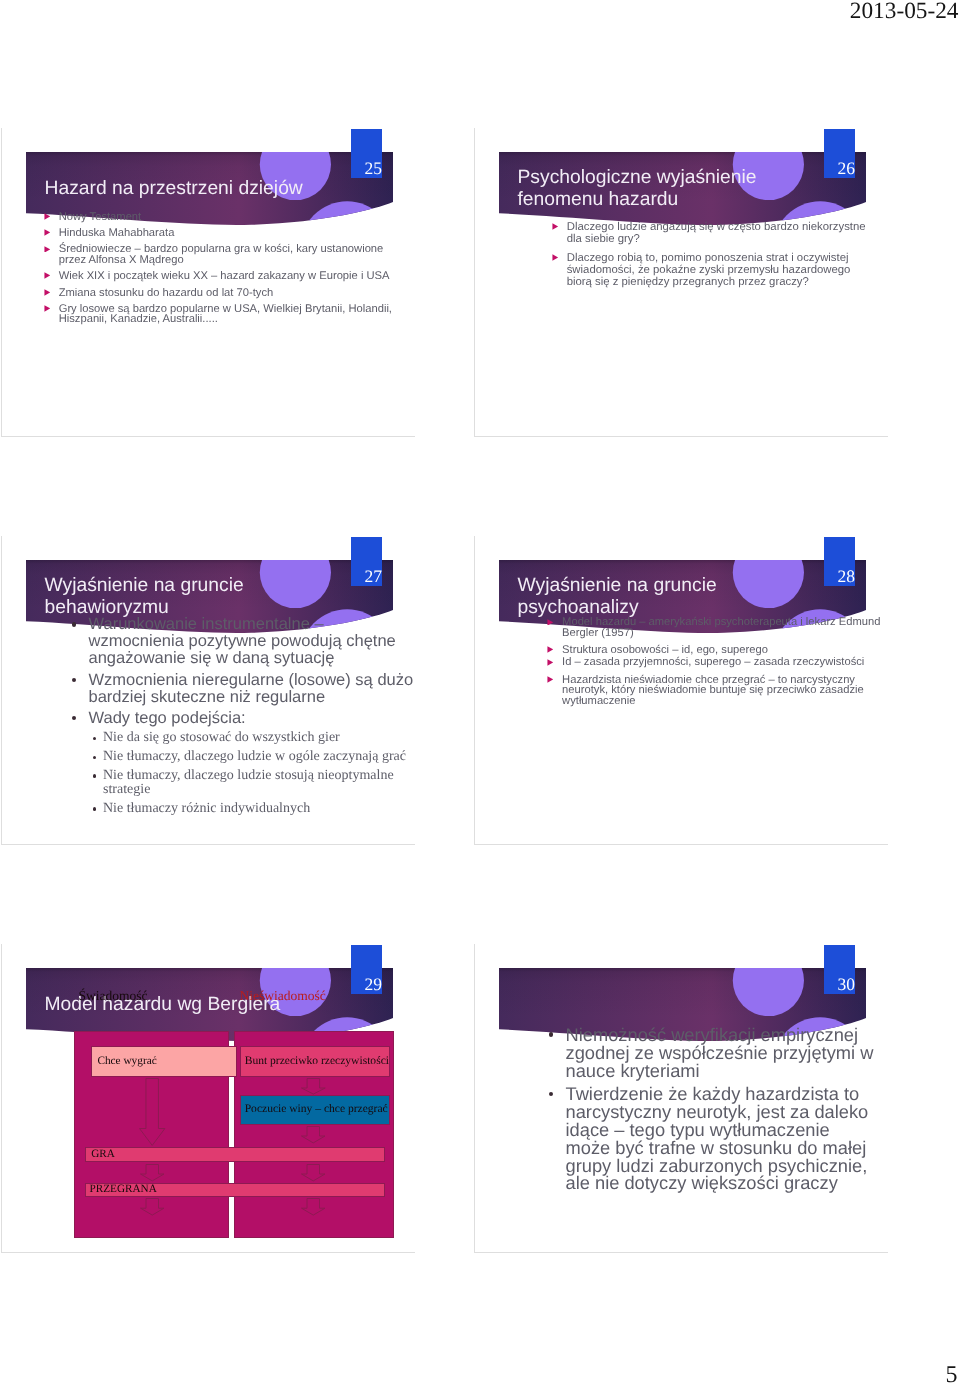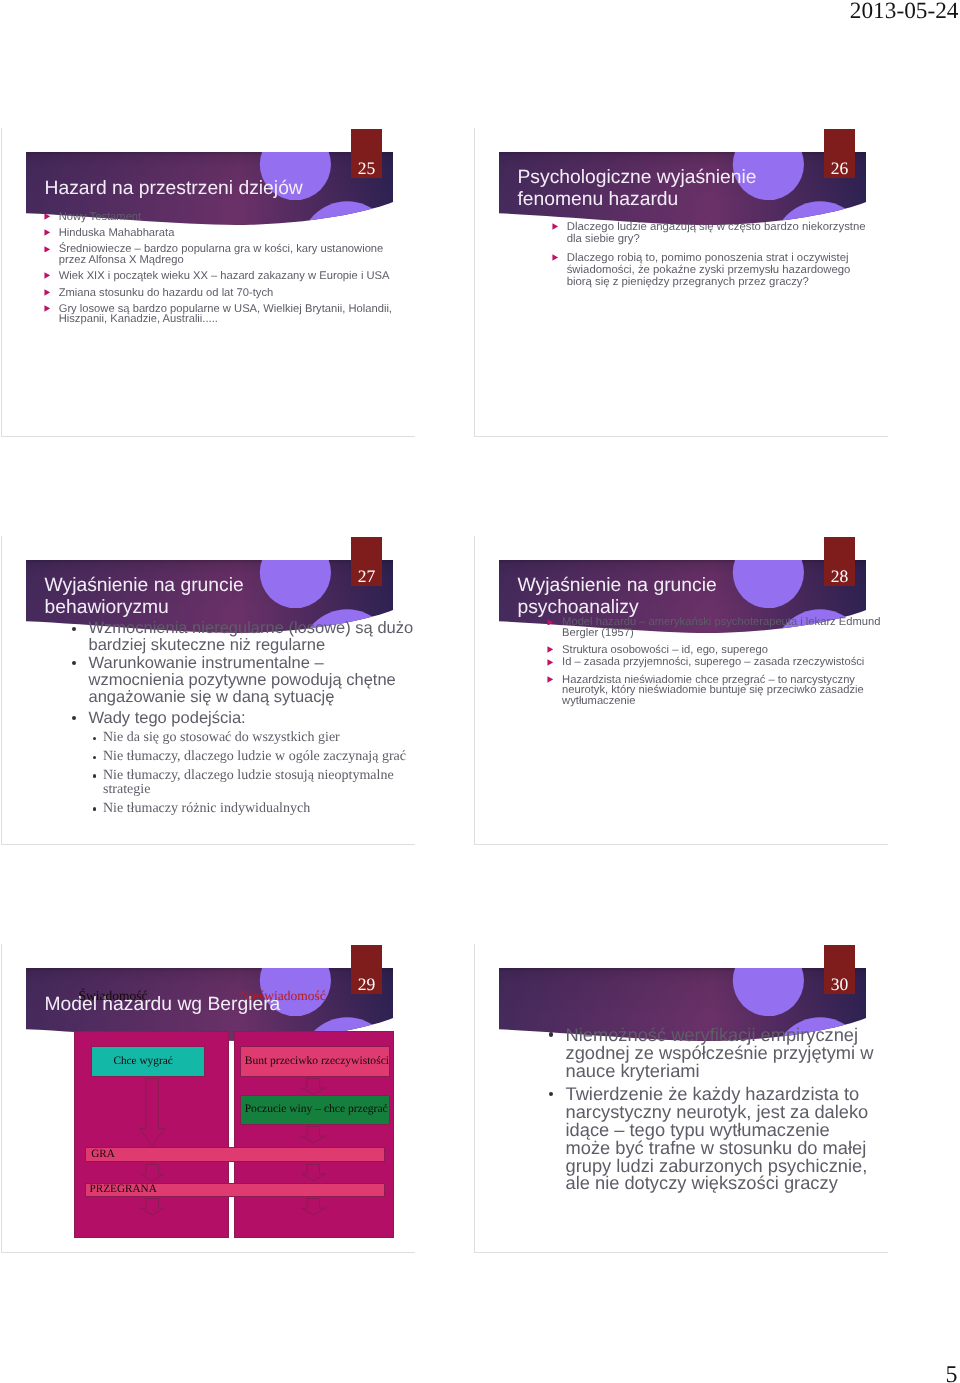--- a/index.html
+++ b/index.html
@@ -13,22 +13,22 @@
             font-size:23.3px;line-height:1;color:#151515;}
   .page-num{position:absolute;right:2.5px;top:1363px;font-family:"Liberation Serif",serif;
             font-size:24px;line-height:1;color:#151515;}
 
   .slide{position:absolute;box-sizing:border-box;background:#fff;
          border-left:1px solid #dedede;border-bottom:1px solid #dedede;}
   .slide-inner{position:absolute;left:0;top:0;width:100%;height:100%;overflow:hidden;}
 
   .bannersvg{position:absolute;}
 
-  .numbox{position:absolute;background:#7f1d1d;color:#ffffff;
-          font-family:"Liberation Serif",serif;text-align:center;}
+  .numbox{position:absolute;background:#1d4ed8;color:#ffffff;
+          font-family:"Liberation Serif",serif;text-align:right;}
 
   .title{position:absolute;display:flex;align-items:center;font-weight:400;}
   .title span{display:block;white-space:pre-line;}
 
   .bullets{position:absolute;}
   .bl{position:relative;margin:0;}
   .bu{position:absolute;display:block;}
   .sub{position:relative;margin:0;font-family:Liberation Serif, serif;}
   .dg-box{position:absolute;box-sizing:border-box;display:flex;align-items:center;
           font-family:"Liberation Serif",serif;white-space:nowrap;overflow:hidden;}
@@ -191,24 +191,24 @@
     </g>
   </svg>
           <div class="numbox" style="left:349px;top:1px;width:31px;height:49px;
                font-size:17.5px;line-height:78.19999999999999px">27</div>
           <div class="title" style="left:42.5px;top:30px;width:320px;height:62px;
                font-size:19.3px;line-height:22.2px;color:#f2edf6">
         <span>Wyjaśnienie na gruncie
 behawioryzmu</span>
           </div>
           <div class="bullets" style="left:66.5px;top:80.3px;width:350px;font-size:16.5px;color:#5d5d68;line-height:17.1px">
+            <div class="bl" style="padding-left:20px;margin-top:0px;font-size:16.5px;line-height:17.1px"><span class="bu" style="left:3.5px;top:6.2px;width:4.2px;height:4.2px;border-radius:50%;background:#3a2b34"></span>
+          <span>Warunkowanie instrumentalne – wzmocnienia pozytywne powodują chętne angażowanie się w daną sytuację</span></div>
             <div class="bl" style="padding-left:20px;margin-top:4.1px;font-size:16.5px;line-height:17.1px"><span class="bu" style="left:3.5px;top:6.2px;width:4.2px;height:4.2px;border-radius:50%;background:#3a2b34"></span>
           <span>Wzmocnienia nieregularne (losowe) są dużo bardziej skuteczne niż regularne</span></div>
-            <div class="bl" style="padding-left:20px;margin-top:0px;font-size:16.5px;line-height:17.1px"><span class="bu" style="left:3.5px;top:6.2px;width:4.2px;height:4.2px;border-radius:50%;background:#3a2b34"></span>
-          <span>Warunkowanie instrumentalne – wzmocnienia pozytywne powodują chętne angażowanie się w daną sytuację</span></div>
             <div class="bl" style="padding-left:20px;margin-top:4.1px;font-size:16.5px;line-height:17.1px"><span class="bu" style="left:3.5px;top:6.2px;width:4.2px;height:4.2px;border-radius:50%;background:#3a2b34"></span>
           <span>Wady tego podejścia:</span></div>
             <div style="position:relative;margin-left:21.5px;width:322px;font-size:14px;line-height:14.3px">
               <div class="sub" style="padding-left:13px;margin-top:4.4px">
         <span class="bu" style="left:2.5px;top:5.6px;width:3.4px;height:3.4px;border-radius:50%;background:#3a2b34"></span>
         <span>Nie da się go stosować do wszystkich gier</span></div>
               <div class="sub" style="padding-left:13px;margin-top:4.4px">
         <span class="bu" style="left:2.5px;top:5.6px;width:3.4px;height:3.4px;border-radius:50%;background:#3a2b34"></span>
         <span>Nie tłumaczy, dlaczego ludzie w ogóle zaczynają grać</span></div>
               <div class="sub" style="padding-left:13px;margin-top:4.4px">
@@ -334,29 +334,29 @@
           </svg>
           <svg style="position:absolute;left:299.2px;top:219.7px;overflow:visible" width="24.5" height="17.4">
       <path d="M6,0.5 L18.5,0.5 L18.5,9.999999999999998 L24,9.999999999999998 L12.25,16.9 L0.5,9.999999999999998 L6,9.999999999999998 Z" fill="none" stroke="#8e1a52" stroke-width="1"></path>
           </svg>
           <svg style="position:absolute;left:137.8px;top:253.8px;overflow:visible" width="24.5" height="17.6">
       <path d="M6,0.5 L18.5,0.5 L18.5,10.200000000000001 L24,10.200000000000001 L12.25,17.1 L0.5,10.200000000000001 L6,10.200000000000001 Z" fill="none" stroke="#8e1a52" stroke-width="1"></path>
           </svg>
           <svg style="position:absolute;left:299.2px;top:253.8px;overflow:visible" width="24.5" height="17.6">
       <path d="M6,0.5 L18.5,0.5 L18.5,10.200000000000001 L24,10.200000000000001 L12.25,17.1 L0.5,10.200000000000001 L6,10.200000000000001 Z" fill="none" stroke="#8e1a52" stroke-width="1"></path>
           </svg>
-          <div class="dg-box" style="left:89.4px;top:102.2px;width:114px;height:31.3px;background:#14b8a6;border:1px solid #8e1a52;
-            color:#16090c;font-size:11.3px;padding-left:21px;line-height:1">
+          <div class="dg-box" style="left:89.4px;top:102.2px;width:146px;height:31.3px;background:#fca5a5;border:1px solid #8e1a52;
+            color:#16090c;font-size:11.3px;padding-left:5px;line-height:1">
             <span>Chce wygrać</span>
           </div>
           <div class="dg-box" style="left:237.5px;top:102.2px;width:150.8px;height:31.3px;background:#e03b70;border:1px solid #8e1a52;
             color:#16090c;font-size:11.55px;padding-left:4.2px;line-height:1">
             <span>Bunt przeciwko rzeczywistości</span>
           </div>
-          <div class="dg-box" style="left:237.5px;top:150.9px;width:150.8px;height:30.6px;background:#15803d;border:1px solid #8e1a52;
+          <div class="dg-box" style="left:237.5px;top:150.9px;width:150.8px;height:30.6px;background:#0369a1;border:1px solid #8e1a52;
             color:#16090c;font-size:11.55px;padding-left:4.2px;line-height:1">
             <span>Poczucie winy – chce przegrać</span>
           </div>
           <div class="dg-box" style="left:83.1px;top:202.6px;width:300px;height:15.2px;background:#e03b70;border:1px solid #8e1a52;
             color:#16090c;font-size:11.2px;padding-left:5.1px;line-height:1">
             <span>GRA</span>
           </div>
           <div class="dg-box" style="left:83.1px;top:239px;width:300px;height:14.2px;background:#e03b70;border:1px solid #8e1a52;
             color:#16090c;font-size:11.2px;padding-left:3.5px;line-height:1">
             <span>PRZEGRANA</span>

